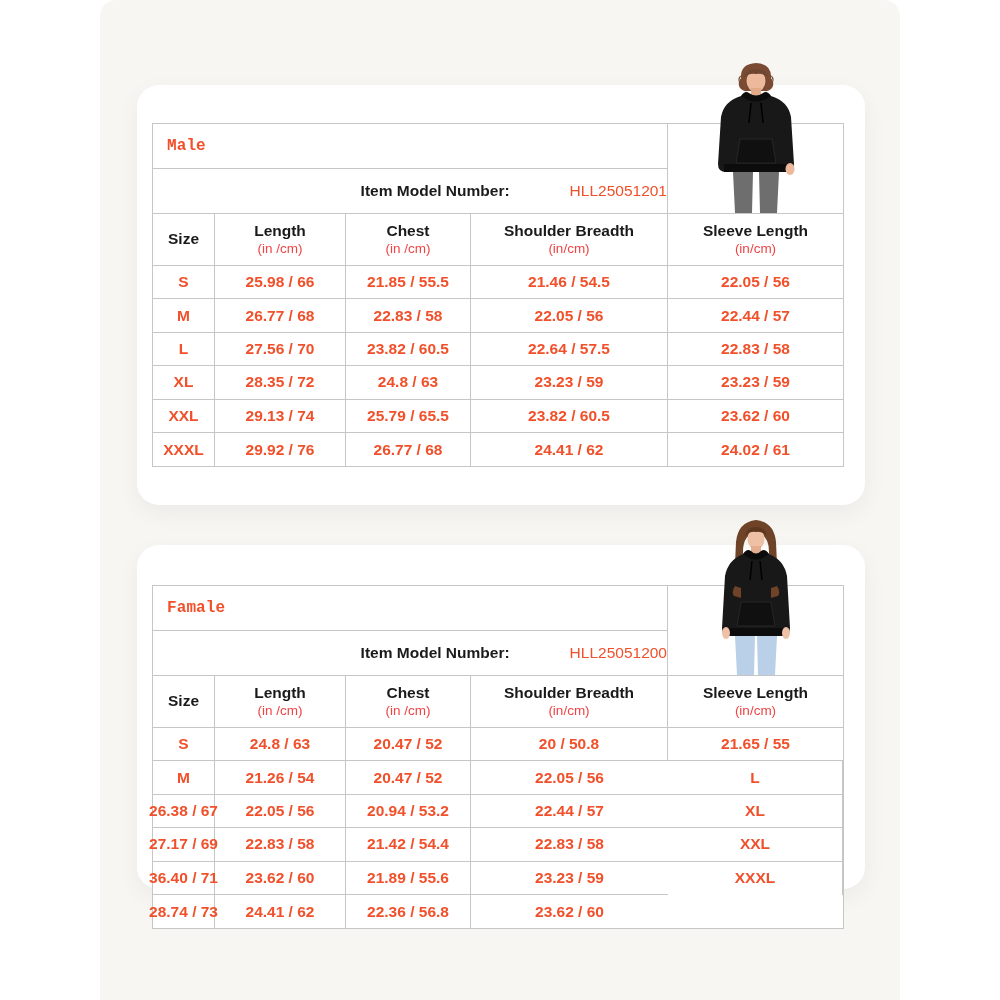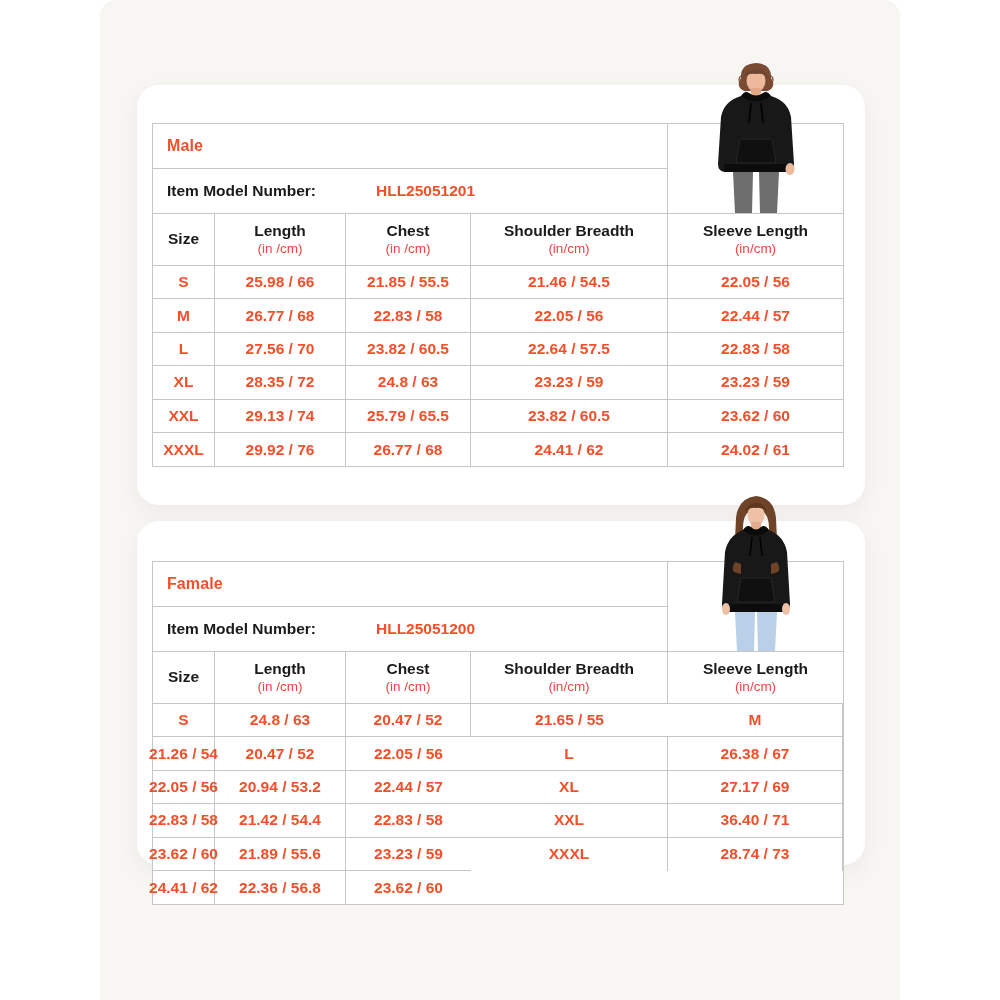--- a/index.html
+++ b/index.html
@@ -22,21 +22,21 @@
     background:var(--panel);
     border-radius:16px 16px 0 0;
   }
   .card{
     position:absolute;left:137px;width:728px;
     background:var(--card);
     border-radius:22px;
     box-shadow:0 8px 24px rgba(0,0,0,0.05);
   }
   #card-male{top:85px;height:420px;}
-  #card-female{top:521px;height:344px;}
+  #card-female{top:545px;height:344px;}
 
   .size-table{
     position:absolute;left:15px;width:692px;
     display:grid;
     grid-template-columns:62px 131px 125px 197px 175px;
     grid-template-rows:45px 45px 52px repeat(6,33.4px);
     border:1px solid var(--border);
     background:#fff;
   }
   #card-male .size-table{top:38px;}
@@ -47,28 +47,28 @@
     border-bottom:1px solid var(--border);
     display:flex;align-items:center;justify-content:center;
     min-width:0;
   }
   .no-r{border-right:none;}
   .no-b{border-bottom:none;}
 
   .title-cell{
     grid-column:1/5;
     justify-content:flex-start;padding-left:14px;
-    color:var(--accent);font-weight:bold;font-size:16px;letter-spacing:.1px;
+    color:var(--accent);font-weight:bold;font-size:16px;letter-spacing:.1px;font-family:Liberation Mono, monospace;
   }
   .model-cell{
     grid-column:1/5;
-    justify-content:flex-start;padding-left:14px;
+    justify-content:flex-end;padding-left:14px;
     font-weight:bold;font-size:15.5px;
   }
-  .model-number{color:var(--accent);margin-left:60px;font-weight:bold;}
+  .model-number{color:var(--accent);margin-left:60px;font-weight:normal;}
 
   .photo-cell{
     grid-column:5;grid-row:1/3;
     position:relative;border-right:none;
   }
   .photo{
     position:absolute;left:50%;transform:translateX(-50%);bottom:0;
     pointer-events:none;
   }
 
@@ -221,20 +221,21 @@
         <span class="header-sub">(in/cm)</span>
       </div>
     <div class="cell header-cell no-r">
         <span>Sleeve Length</span>
         <span class="header-sub">(in/cm)</span>
       </div>
 
     <div class="cell size-cell">S</div>
     <div class="cell val">24.8 / 63</div>
     <div class="cell val">20.47 / 52</div>
+    <div class="cell val">20 / 50.8</div>
     <div class="cell val no-r">21.65 / 55</div>
 
     <div class="cell size-cell">M</div>
     <div class="cell val">21.26 / 54</div>
     <div class="cell val">20.47 / 52</div>
     <div class="cell val no-r">22.05 / 56</div>
 
     <div class="cell size-cell">L</div>
     <div class="cell val">26.38 / 67</div>
     <div class="cell val">22.05 / 56</div>

